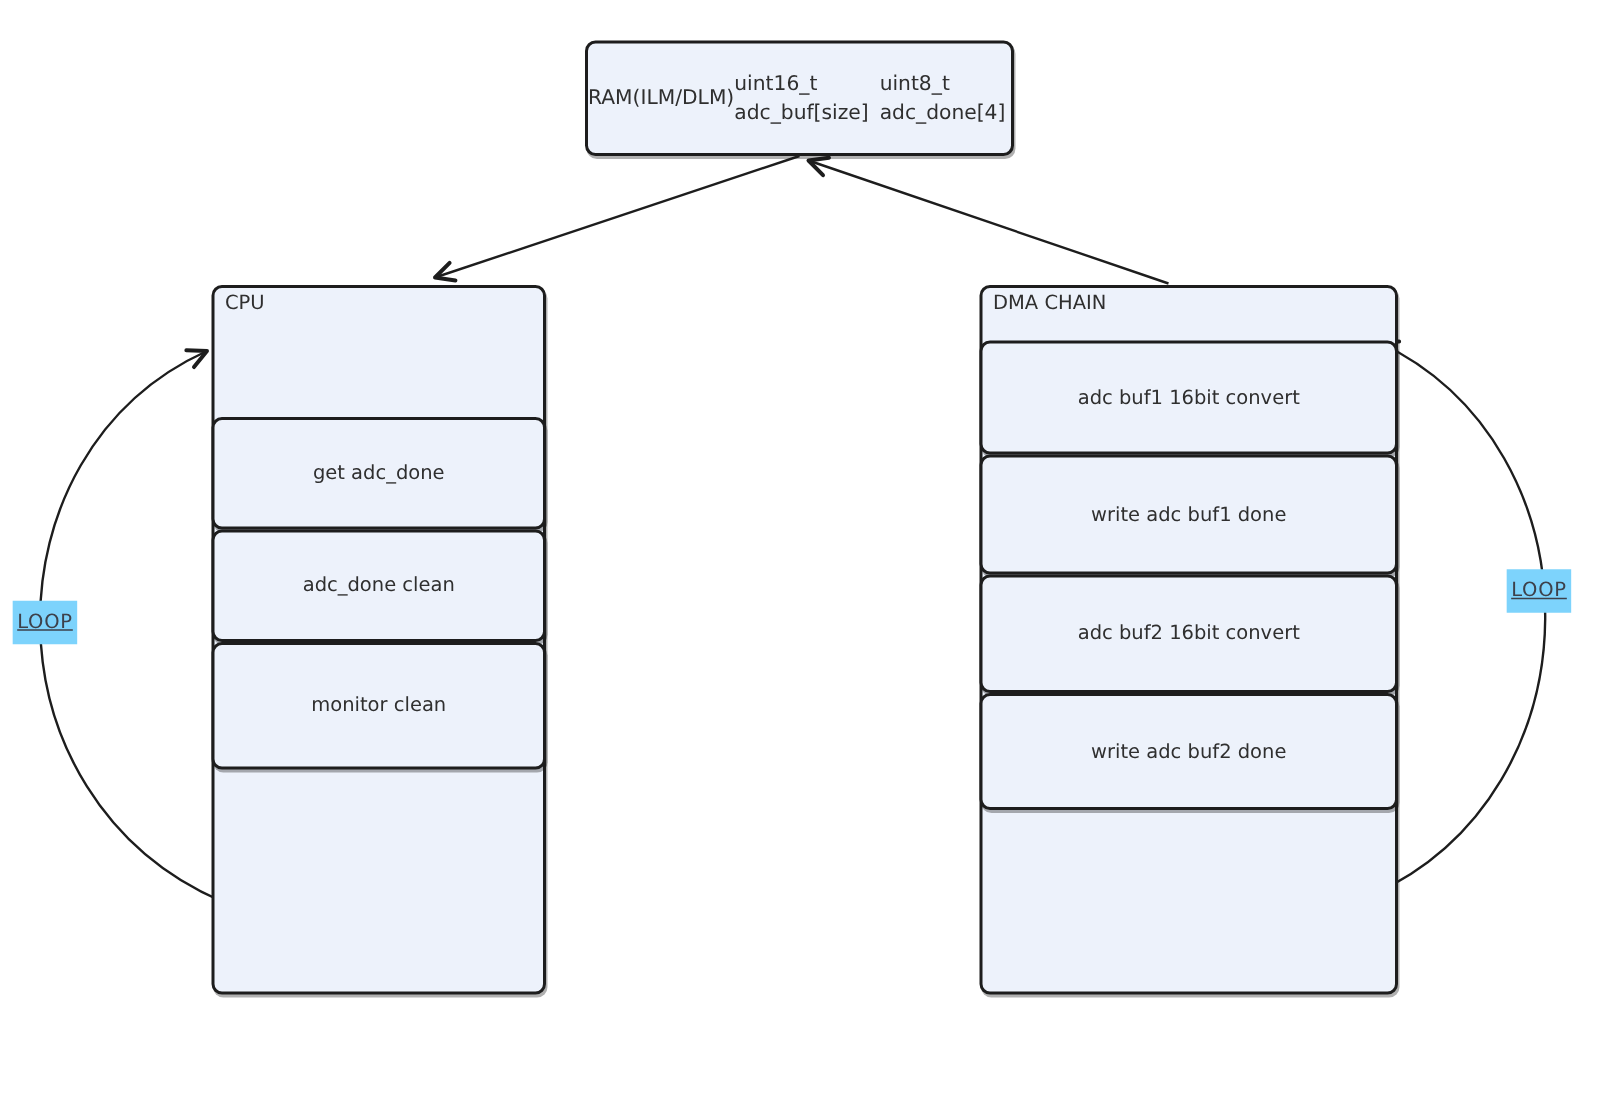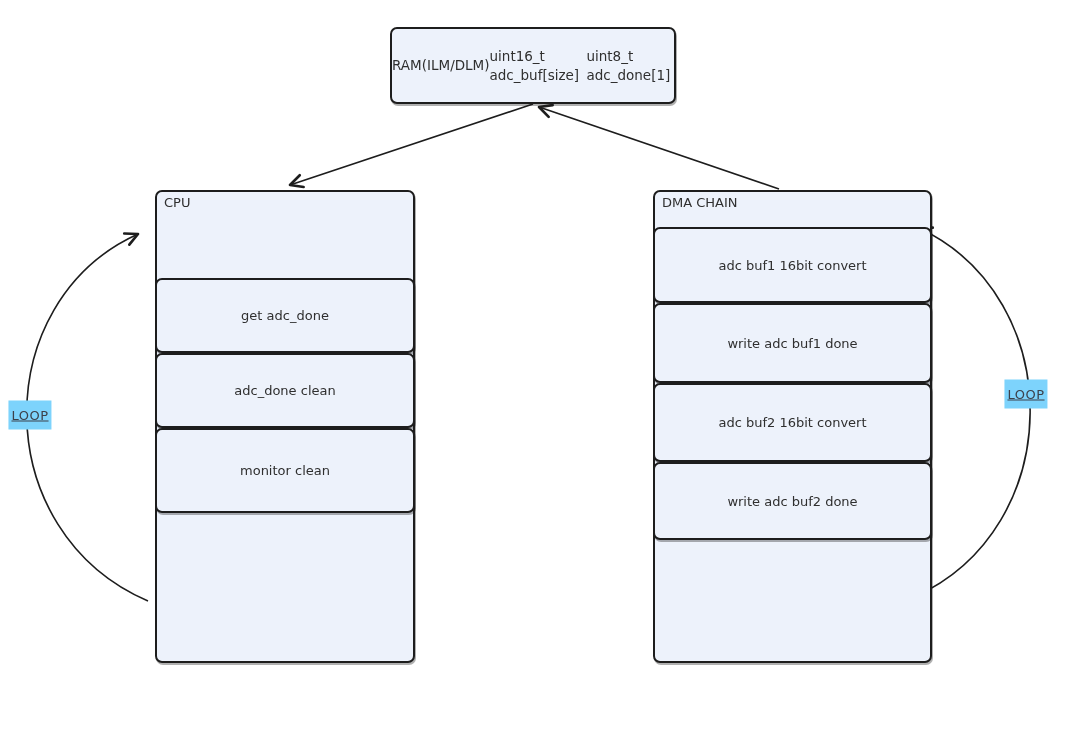--- a/index.html
+++ b/index.html
@@ -36,21 +36,21 @@
     box-shadow:1px 2px 0 rgba(30,30,30,0.35);
     display:flex; align-items:center; justify-content:center;
     font-size:13px; color:#2f2f2f;
     text-align:center;
   }
   #ram-node {
     left:390px; top:27px; width:286px; height:77px;
     display:flex; flex-direction:row; align-items:center; justify-content:center;
     font-size:13.5px; line-height:19px;
   }
-  #cpu-node { left:155px; top:190px; width:260px; height:473px; }
+  #cpu-node { left:141px; top:190px; width:223px; height:473px; }
   #dma-node { left:653px; top:190px; width:279px; height:473px; }
 
   .loop-label {
     position:absolute;
     transform:translate(-50%,-50%);
     background:#7dd3fc;
     padding:7px 3px;
     font-size:13px;
     letter-spacing:0.5px;
     color:#3d414b;
@@ -73,21 +73,21 @@
     </defs>
     <path d="M533 104 L290 185" fill="none" stroke="#1d1d1d" stroke-width="1.6" marker-end="url(#arrow)"></path>
     <path d="M779 189 L539 107" fill="none" stroke="#1d1d1d" stroke-width="1.6" marker-end="url(#arrow)"></path>
     <path d="M148 601 C -12 532 -12 302 138 234" fill="none" stroke="#1d1d1d" stroke-width="1.6" marker-end="url(#arrow)"></path>
     <path d="M914 597 C 1068 528 1068 298 919 228" fill="none" stroke="#1d1d1d" stroke-width="1.6" marker-end="url(#arrow)"></path>
   </svg>
 
   <div class="node" id="ram-node">
     <span>RAM(ILM/DLM)</span>
     <span>uint16_t adc_buf[size]</span>
-    <span>uint8_t adc_done[1]</span>
+    <span>uint8_t adc_done[4]</span>
   </div>
 
   <div class="node" id="cpu-node">
     <span class="node-title">CPU</span>
     <div class="row" style="top:86px;  height:75px;">get adc_done</div>
     <div class="row" style="top:161px; height:75px;">adc_done clean</div>
     <div class="row" style="top:236px; height:85px;">monitor clean</div>
   </div>
 
   <div class="node" id="dma-node">

